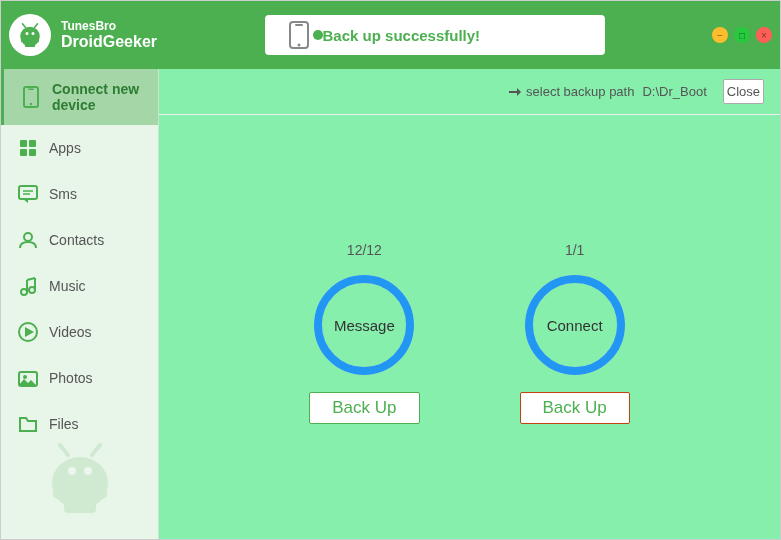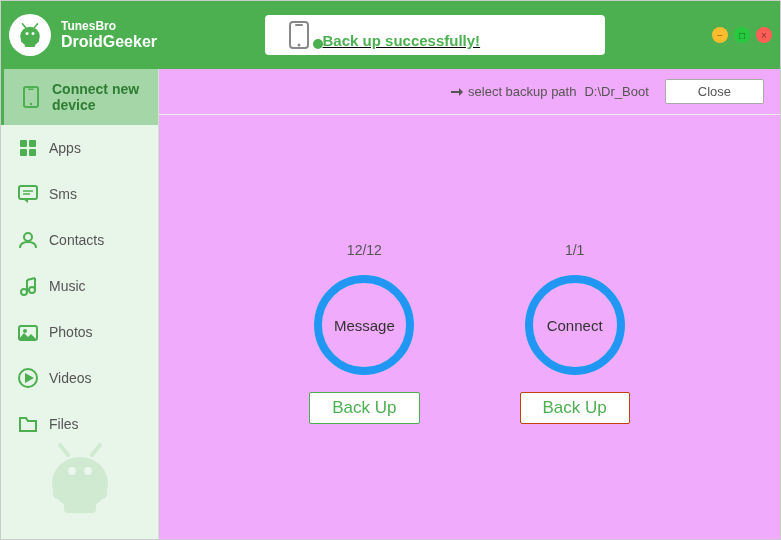--- a/index.html
+++ b/index.html
@@ -62,27 +62,26 @@
       font-weight: bold;
     }
 
     .app-name-bottom {
       font-size: 16px;
       font-weight: bold;
     }
 
     .title-bar-center {
       display: flex;
-      align-items: flex-end;
+      align-items: center;
       background: white;
       border-radius: 4px;
       padding: 6px 20px;
       gap: 0;
       min-width: 340px;
-      text-decoration: underline;
     }
 
     .phone-icon-wrap {
       width: 28px;
       height: 28px;
       display: flex;
       align-items: center;
       justify-content: center;
     }
 
@@ -172,21 +171,21 @@
       position: absolute;
       bottom: 20px;
       left: 50%;
       transform: translateX(-50%);
       opacity: 0.15;
     }
 
     
     .content-area {
       flex: 1;
-      background: #f0abfc;
+      background: #86efac;
       display: flex;
       flex-direction: column;
     }
 
     .content-toolbar {
       display: flex;
       align-items: center;
       justify-content: flex-end;
       padding: 10px 16px;
       border-bottom: 1px solid #eee;
@@ -205,21 +204,21 @@
       color: #555;
       cursor: pointer;
       display: flex;
       align-items: center;
       gap: 4px;
     }
 
     .close-btn {
       border: 1px solid #aaa;
       background: white;
-      padding: 4px 32px;
+      padding: 4px 3px;
       font-size: 13px;
       cursor: pointer;
       border-radius: 2px;
       color: #555;
     }
 
     
     .backup-grid {
       display: flex;
       flex: 1;
@@ -398,36 +397,36 @@
             <line x1="17" y1="14" x2="17" y2="2" stroke="#4caf50" stroke-width="2"></line>
             <line x1="9" y1="4" x2="17" y2="2" stroke="#4caf50" stroke-width="2"></line>
           </svg>
         </div>
         <span>Music</span>
       </div>
 
       <div class="sidebar-item">
         <div class="sidebar-icon">
           <svg width="20" height="20" viewBox="0 0 20 20">
+            <circle cx="10" cy="10" r="9" fill="none" stroke="#4caf50" stroke-width="2"></circle>
+            <polygon points="7,5 7,15 16,10" fill="#4caf50"></polygon>
+          </svg>
+        </div>
+        <span>Videos</span>
+      </div>
+
+      <div class="sidebar-item">
+        <div class="sidebar-icon">
+          <svg width="20" height="20" viewBox="0 0 20 20">
             <rect x="1" y="4" width="18" height="14" rx="2" fill="none" stroke="#4caf50" stroke-width="2"></rect>
             <circle cx="7" cy="9" r="2" fill="#4caf50"></circle>
             <polygon points="1,17 6,11 10,15 13,12 19,18 1,18" fill="#4caf50"></polygon>
           </svg>
         </div>
         <span>Photos</span>
-      </div>
-
-      <div class="sidebar-item">
-        <div class="sidebar-icon">
-          <svg width="20" height="20" viewBox="0 0 20 20">
-            <circle cx="10" cy="10" r="9" fill="none" stroke="#4caf50" stroke-width="2"></circle>
-            <polygon points="7,5 7,15 16,10" fill="#4caf50"></polygon>
-          </svg>
-        </div>
-        <span>Videos</span>
       </div>
 
       <div class="sidebar-item">
         <div class="sidebar-icon">
           <svg width="20" height="20" viewBox="0 0 20 20">
             <path d="M2 4 L2 17 L18 17 L18 7 L10 7 L8 4 Z" fill="none" stroke="#4caf50" stroke-width="2"></path>
           </svg>
         </div>
         <span>Files</span>
       </div>

